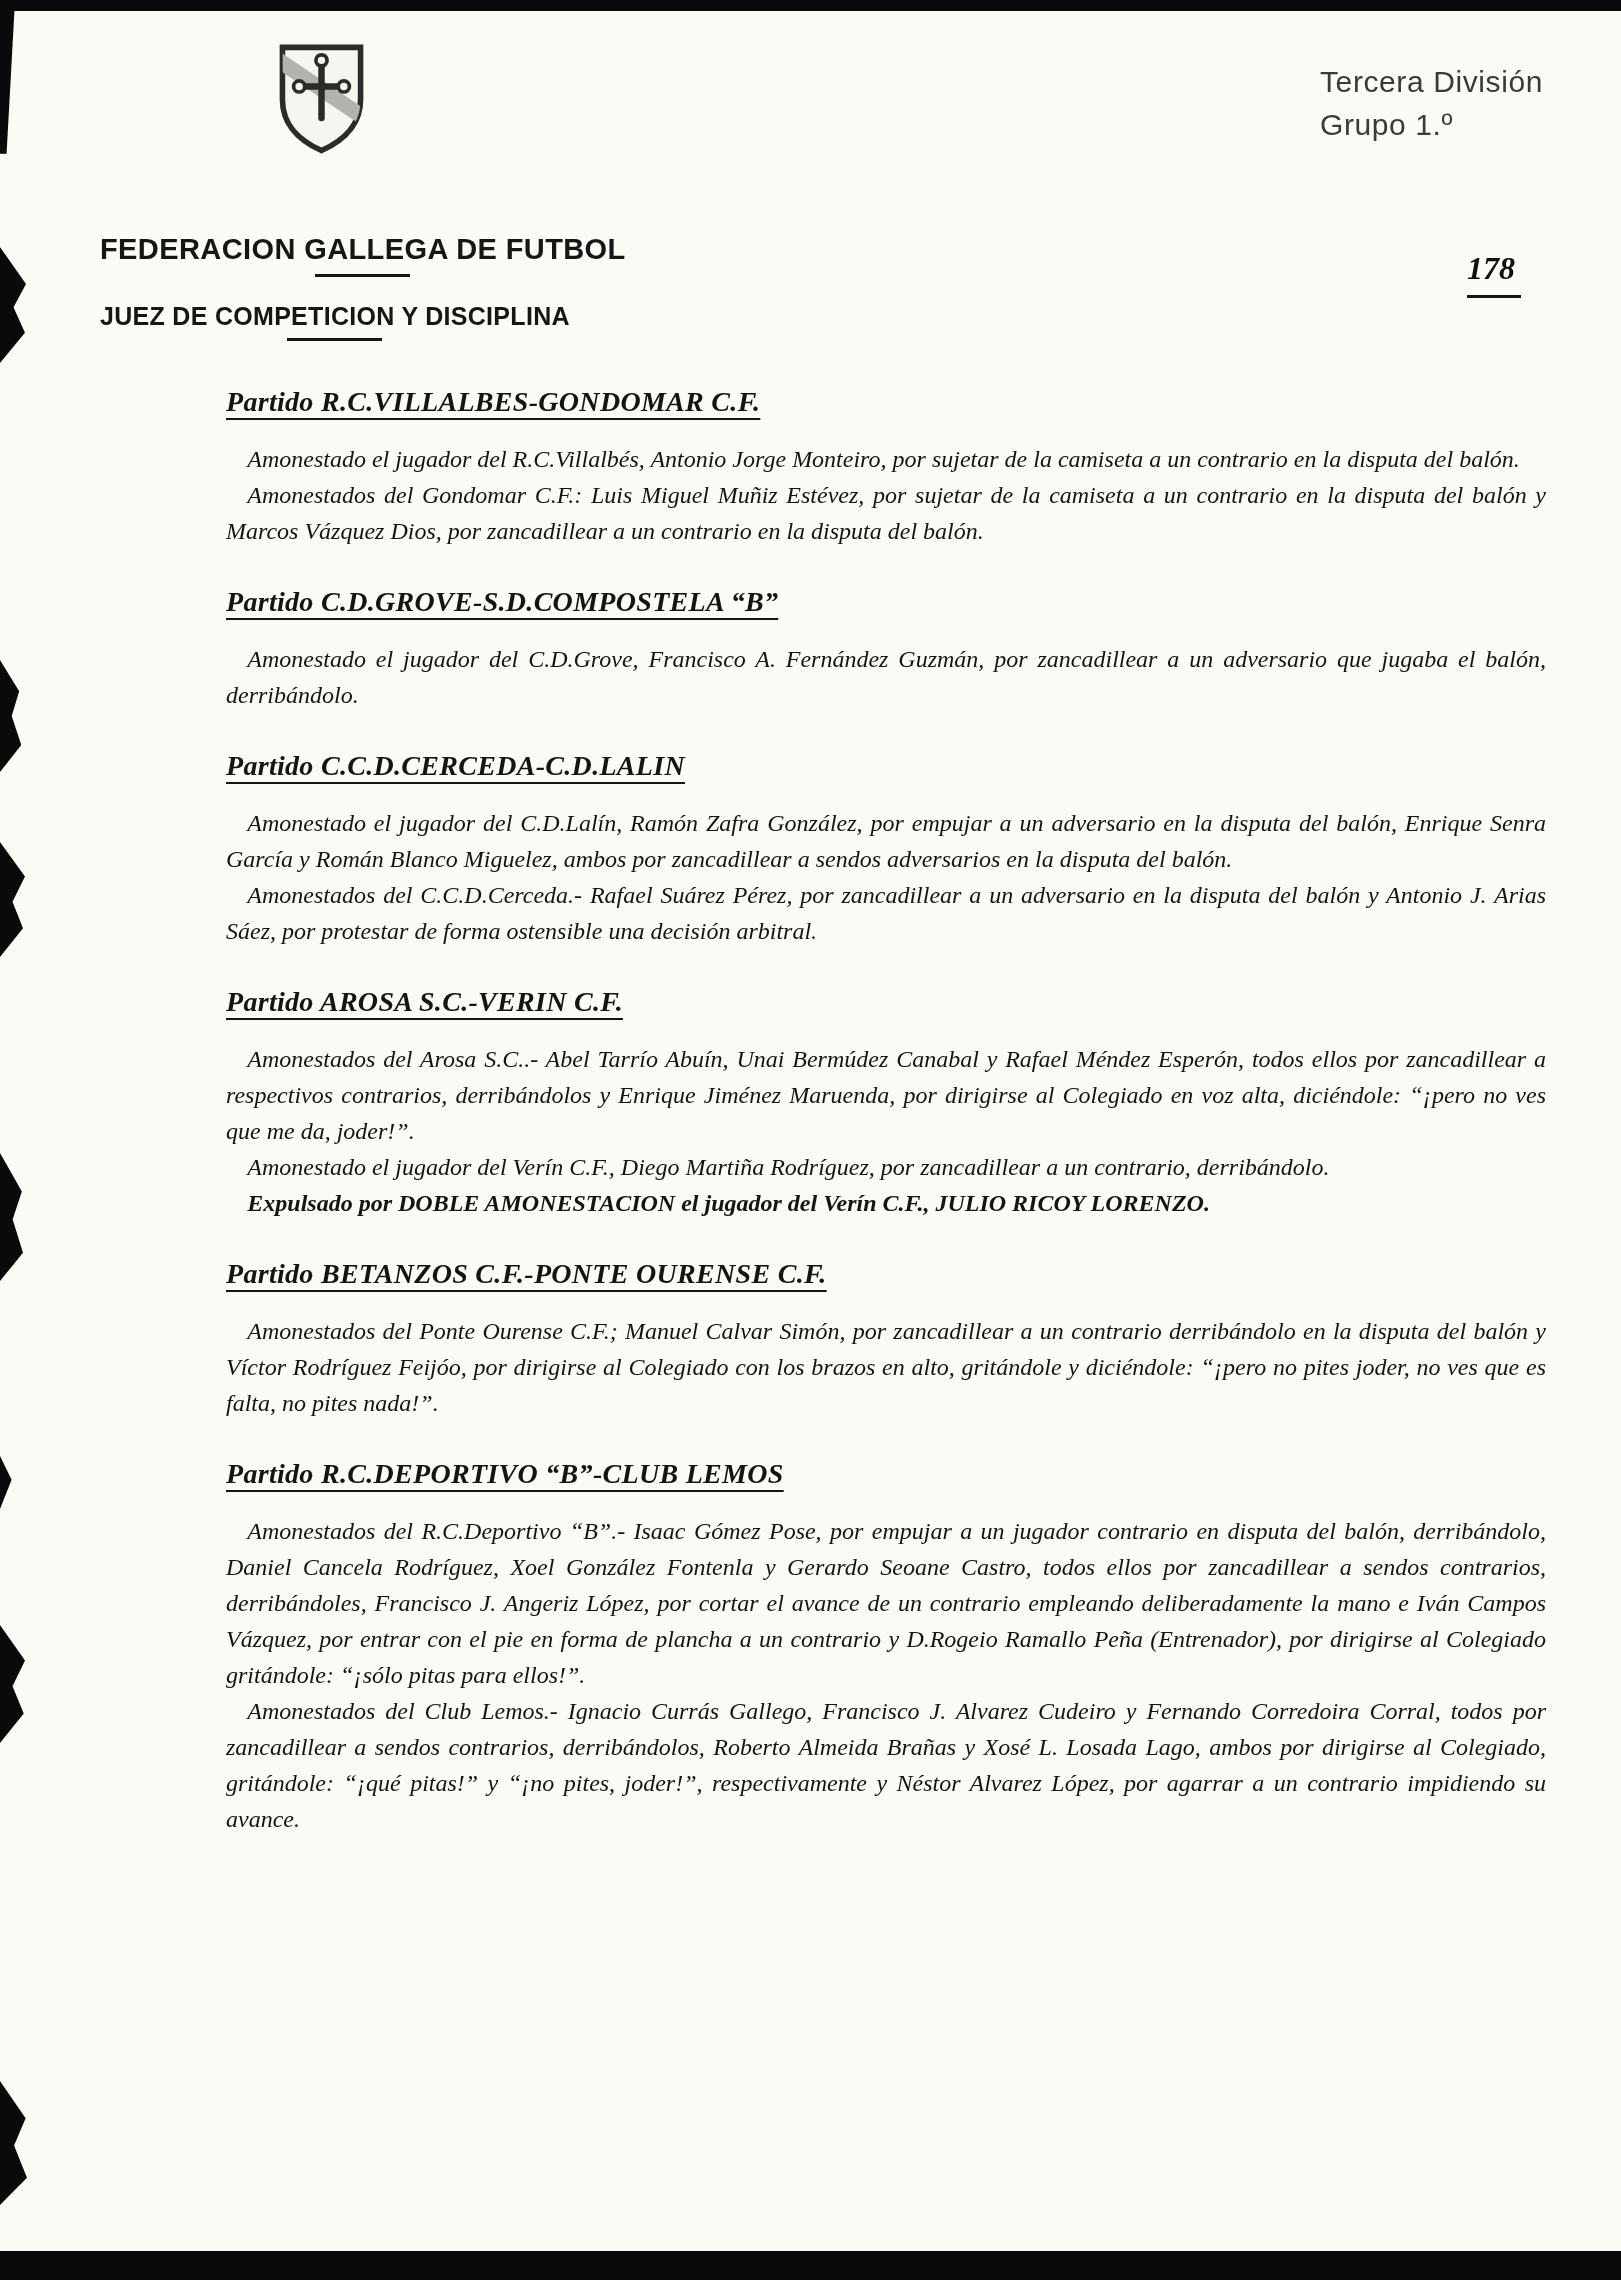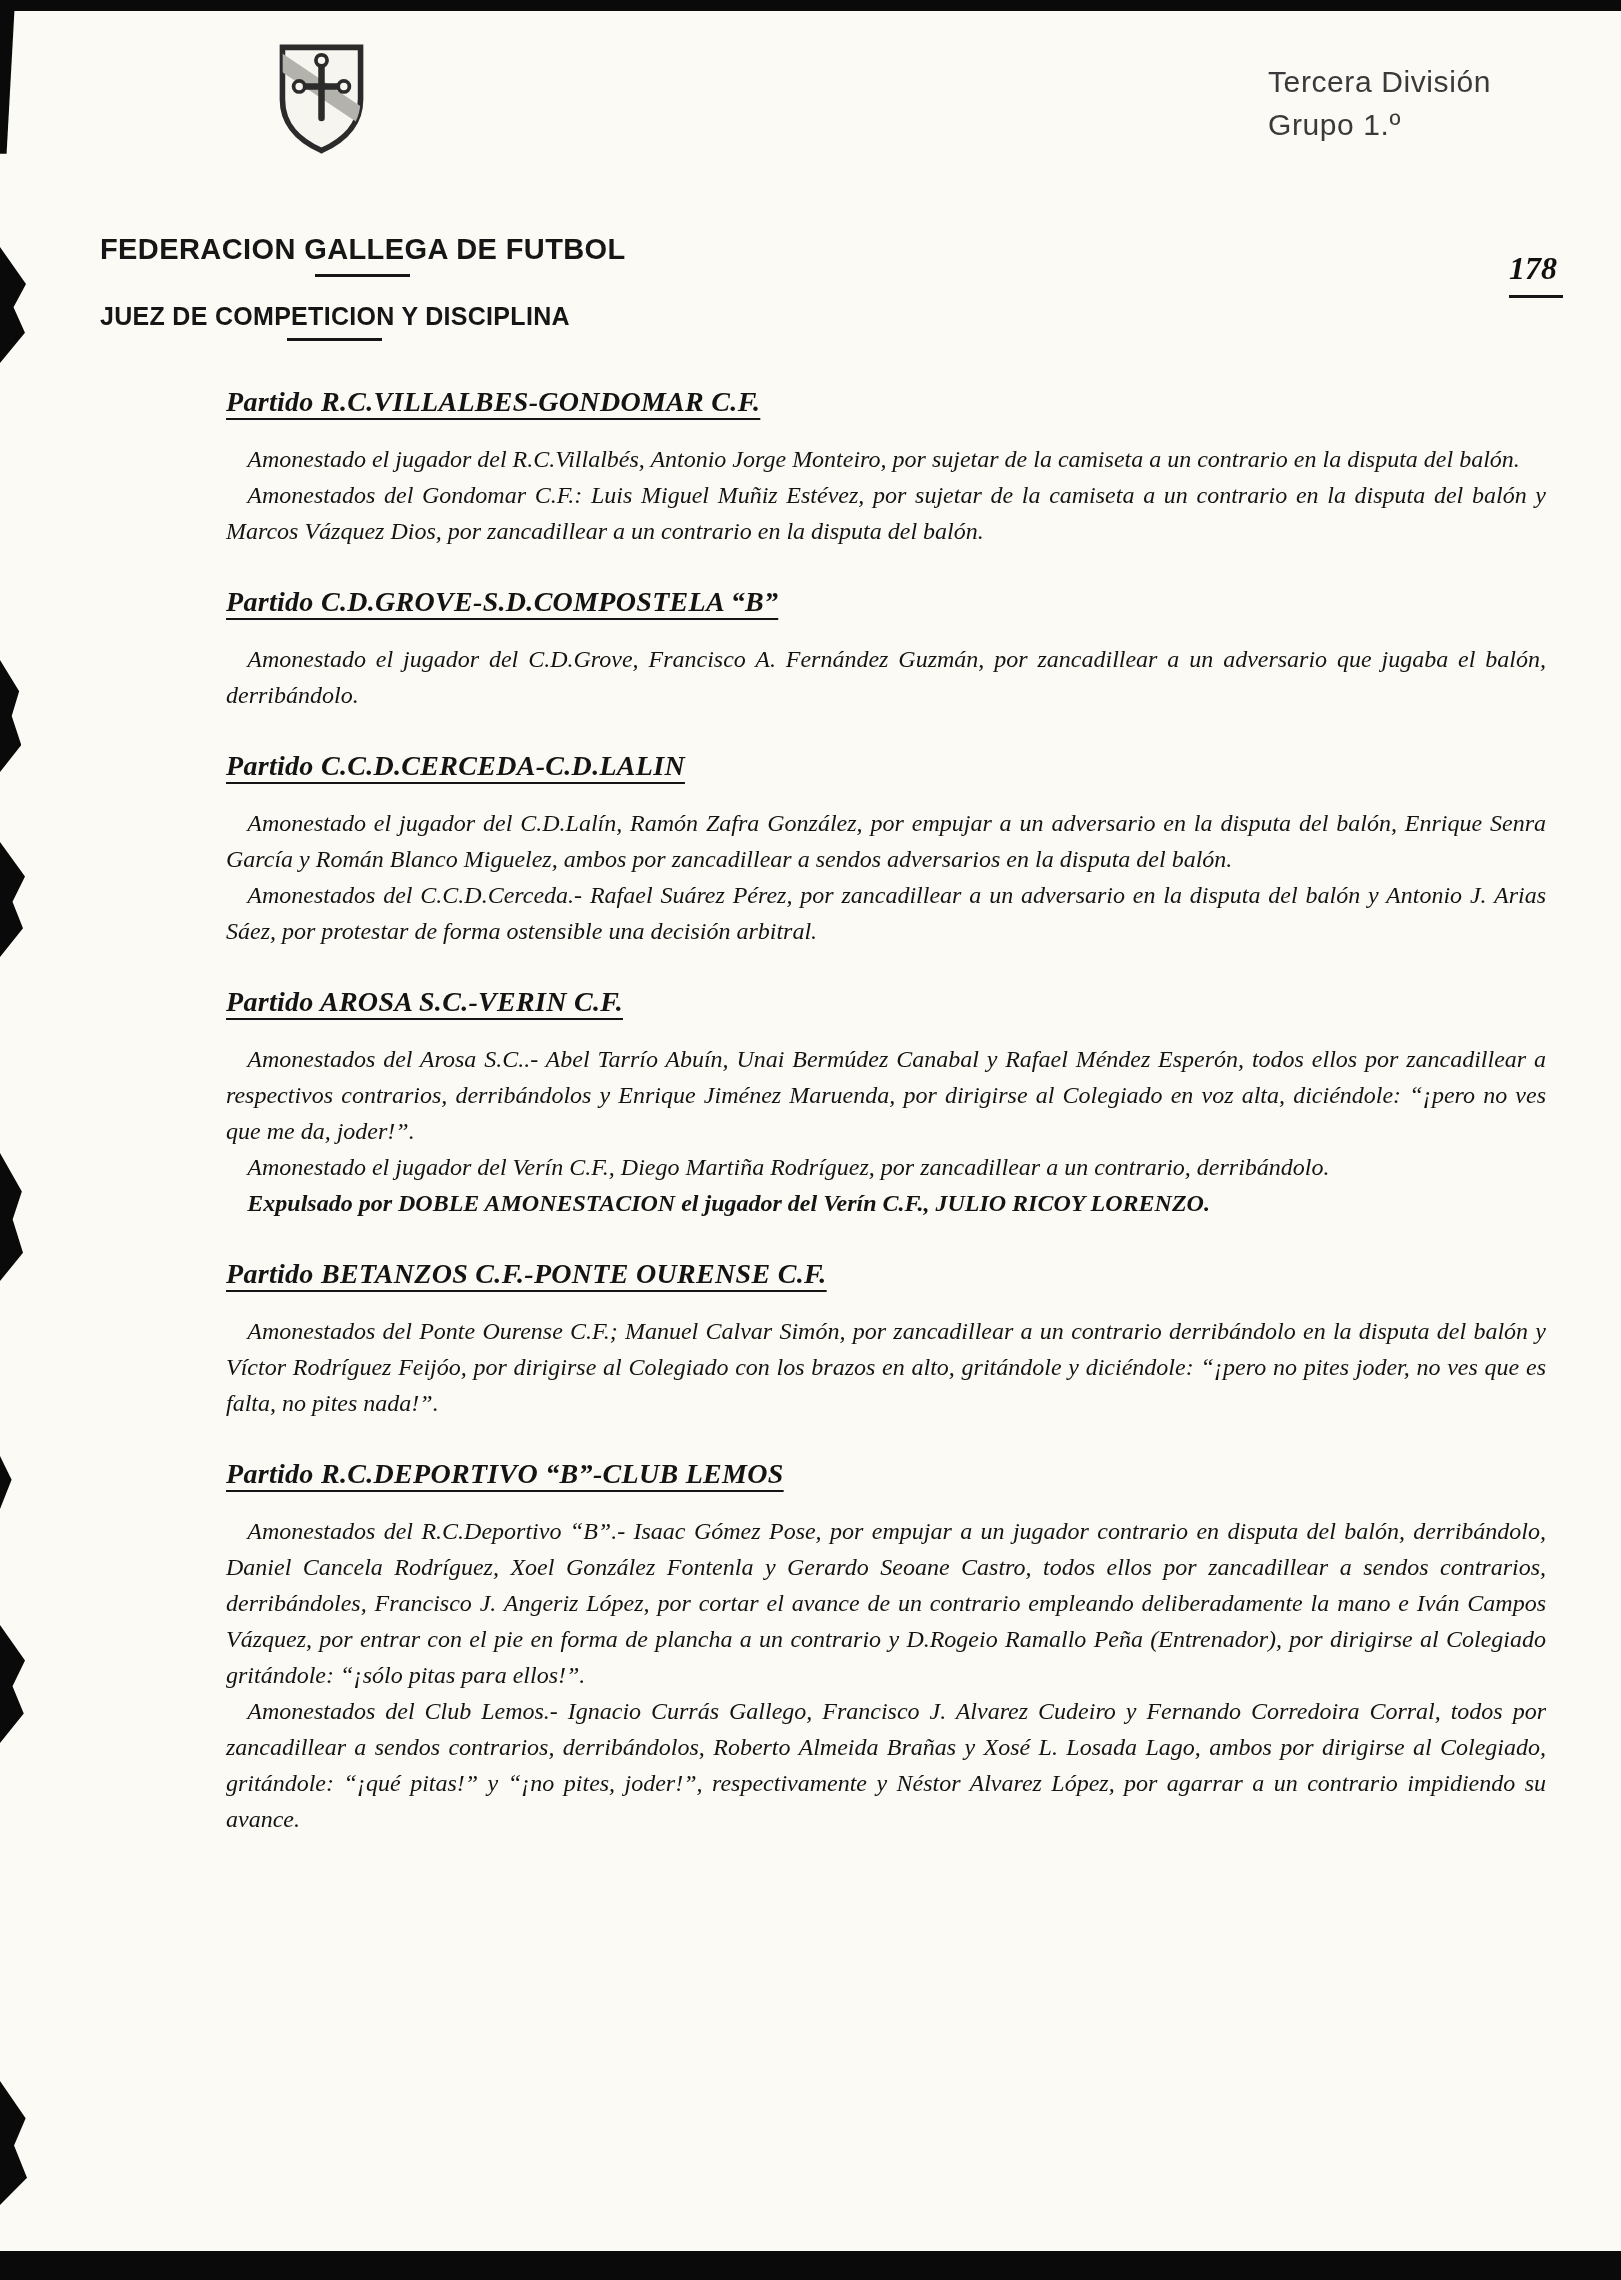--- a/index.html
+++ b/index.html
@@ -31,36 +31,36 @@
   .a5 { top: 1456px; width: 11.6px; height: 53px;  clip-path: polygon(0 0, 100% 45%, 0 100%); }
   .a6 { top: 1625px; width: 25px; height: 118px; clip-path: polygon(0 0, 100% 30%, 50% 52%, 95% 75%, 0 100%); }
   .a7 { top: 2081px; width: 27px; height: 124px; clip-path: polygon(0 0, 95% 30%, 52% 52%, 100% 78%, 0 100%); }
 
   
   .crest {
     position: absolute; left: 275px; top: 41px;
     width: 93px; height: 115px; z-index: 2;
   }
   .division-block {
-    position: absolute; left: 1268px; top: 60px; z-index: 2;
+    position: absolute; left: 1320px; top: 60px; z-index: 2;
     font-family: "Liberation Sans", sans-serif;
     font-size: 30px; line-height: 43px;
     color: #3a3a3a; letter-spacing: 0.6px;
   }
   .org {
     position: absolute; left: 100px; top: 233px; z-index: 2;
     font-family: "Liberation Sans", sans-serif;
     color: #161616;
   }
   .org .line-wrap { width: fit-content; }
   .org-name { font-size: 29px; font-weight: bold; letter-spacing: 0.4px; }
   .org-subtitle { font-size: 25px; font-weight: bold; letter-spacing: 0.3px; margin-top: 25px; }
   .rule { height: 2.9px; background: #161616; width: 95px; margin: 7.8px auto 0; }
   .rule-sm { width: 54px; }
-  .pageno-wrap { position: absolute; left: 1467px; top: 250px; z-index: 2; margin-left: 42px; }
+  .pageno-wrap { position: absolute; left: 1467px; top: 250px; z-index: 2; }
   .pageno-wrap .line-wrap { width: fit-content; }
   .pageno {
     font-family: "Liberation Serif", serif;
     font-style: italic; font-weight: bold;
     font-size: 32px; color: #111;
   }
 
   
   .report {
     position: absolute; left: 226px; top: 386px;

